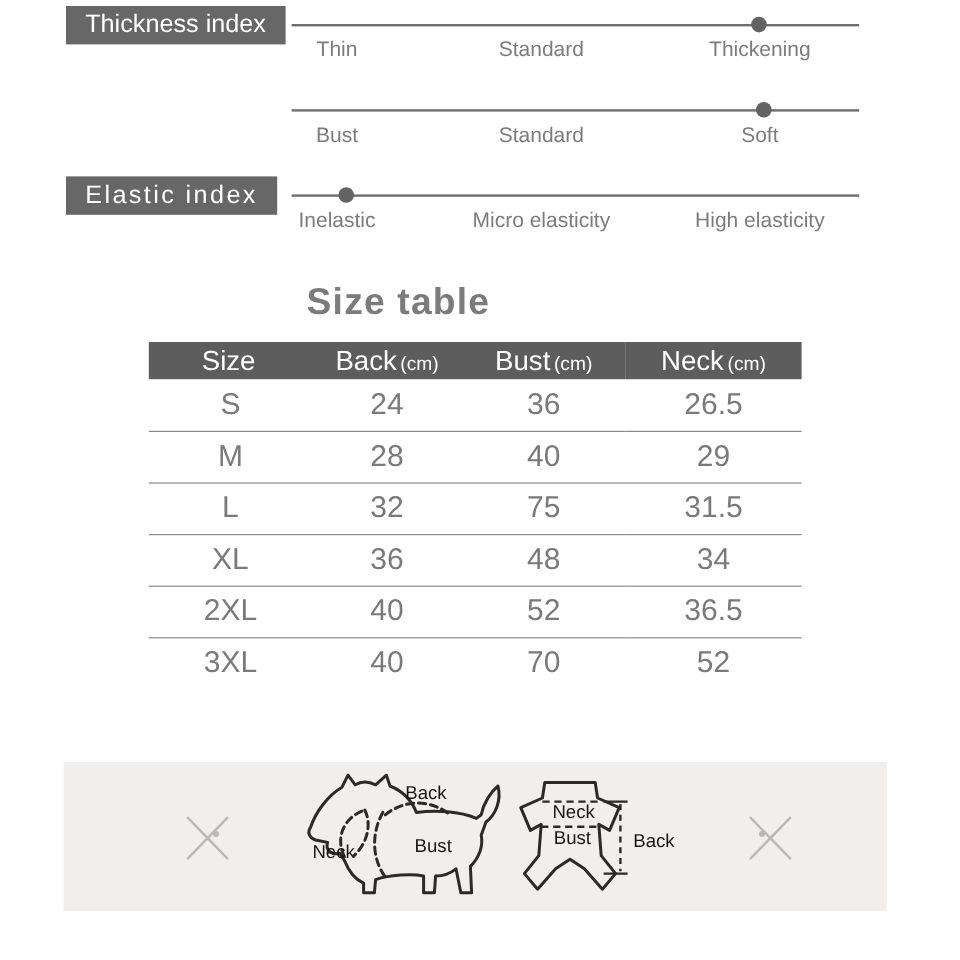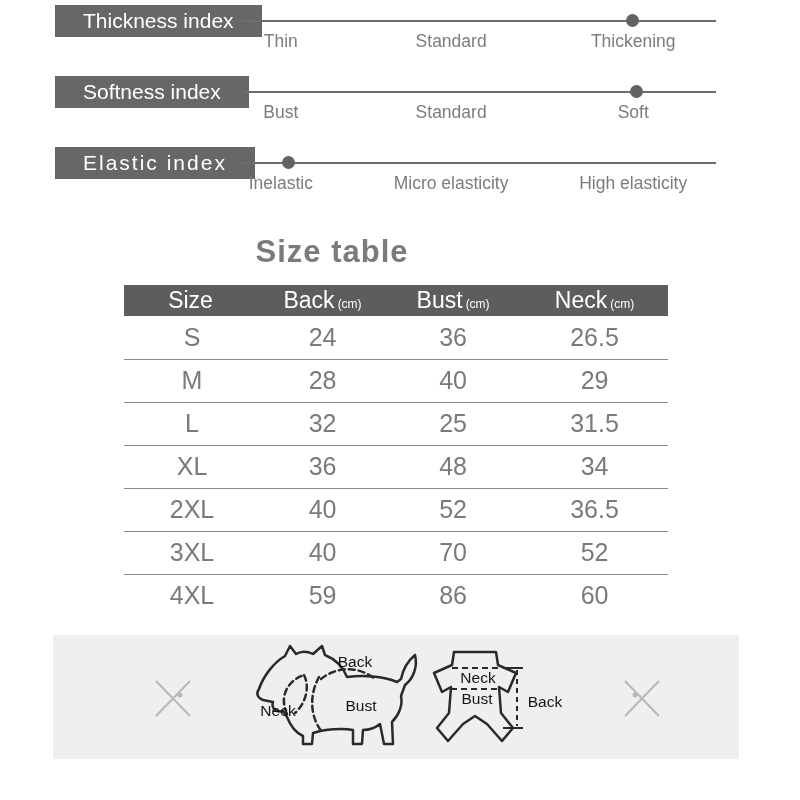--- a/index.html
+++ b/index.html
@@ -6,40 +6,40 @@
   html,body { width:800px; height:800px; background:#ffffff; font-family:"Liberation Sans", sans-serif; }
   #page { position:relative; width:800px; height:800px; background:#fff; overflow:hidden; }
 
   
   .slider-row { position:absolute; left:0; width:800px; height:62px; }
   .slider-row.s1 { top:5px; }
   .slider-row.s2 { top:76px; }
   .slider-row.s3 { top:147px; }
   .index-label {
     position:absolute; left:55px; top:0; height:32px; line-height:32px;
-    background:#676767; color:#fff; font-size:21px; padding:0 28px; white-space:nowrap;
+    background:#676767; color:#fff; font-size:21px; padding:0 16px; white-space:nowrap;
   }
   .slider-row.s3 .index-label { letter-spacing:2px; }
   .track { position:absolute; left:243px; top:15px; width:473px; height:2px; background:#6e6e6e; }
   .dot { position:absolute; top:-6px; width:13px; height:13px; margin-left:-7px; border-radius:50%; background:#636363; }
   .ticks { position:absolute; left:243px; top:26px; width:473px; height:24px; }
   .tick { position:absolute; transform:translateX(-50%); white-space:nowrap; color:#7c7c7c; font-size:17.5px; }
   .tick.t0 { left:8%; }
   .tick.t1 { left:44%; }
   .tick.t2 { left:82.5%; }
 
   
   .size-title { position:absolute; left:0; top:234px; width:664px; text-align:center;
     font-size:31px; font-weight:bold; color:#7b7b7b; letter-spacing:1px; }
   table.size-table { position:absolute; left:124px; top:285px; width:544px; border-collapse:collapse; table-layout:fixed; }
   table.size-table col.c0 { width:25%; } table.size-table col.c1 { width:23%; }
   table.size-table col.c2 { width:25%; } table.size-table col.c3 { width:27%; }
   table.size-table th { background:#5d5d5d; color:#fff; height:31px; font-weight:normal;
     font-size:23px; text-align:center; vertical-align:middle; }
-  table.size-table th .unit { font-size:12px; margin-left:3px;margin-top:24px; }
+  table.size-table th .unit { font-size:16px; margin-left:3px;margin-top:24px; }
   table.size-table td { height:43px; text-align:center; vertical-align:middle;
     color:#7a7a7a; font-size:25px; }
   table.size-table tbody tr:not(:last-child) td { border-bottom:1px solid #8a8a8a; }
 
   
   .diagram { position:absolute; left:53px; top:635px; width:686px; height:124px; background:#f0efee; }
   .diagram svg { position:absolute; left:0; top:0; }
   .diag-label { position:absolute; transform:translate(-50%,-50%); font-size:15.5px; color:#151515; white-space:nowrap; }
 
   
@@ -57,21 +57,20 @@
       <div class="dot" style="left: 82.4%;"></div>
     </div>
     <div class="ticks">
       <span class="tick t0">Thin</span>
       <span class="tick t1">Standard</span>
       <span class="tick t2">Thickening</span>
     </div>
   </div>
 
   <div class="slider-row s2">
-    <span class="index-label">Softness index</span>
     <div class="track">
       <div class="dot" style="left: 83.2%;"></div>
     </div>
     <div class="ticks">
       <span class="tick t0">Bust</span>
       <span class="tick t1">Standard</span>
       <span class="tick t2">Soft</span>
     </div>
   </div>
 
@@ -113,46 +112,40 @@
         </tr>
       <tr>
           <td>M</td>
           <td>28</td>
           <td>40</td>
           <td>29</td>
         </tr>
       <tr>
           <td>L</td>
           <td>32</td>
-          <td>25</td>
+          <td>75</td>
           <td>31.5</td>
         </tr>
       <tr>
           <td>XL</td>
           <td>36</td>
           <td>48</td>
           <td>34</td>
         </tr>
       <tr>
           <td>2XL</td>
           <td>40</td>
           <td>52</td>
           <td>36.5</td>
         </tr>
       <tr>
           <td>3XL</td>
           <td>40</td>
           <td>70</td>
           <td>52</td>
-        </tr>
-      <tr>
-          <td>4XL</td>
-          <td>59</td>
-          <td>86</td>
-          <td>60</td>
         </tr>
     </tbody>
   </table>
 
   <div class="diagram">
     <svg width="686" height="124" viewBox="0 0 686 124">
 
       <g stroke="#b8b8b8" stroke-width="2" fill="none">
         <line x1="103" y1="46" x2="137" y2="81"></line>
         <line x1="103" y1="81" x2="137" y2="46"></line>

